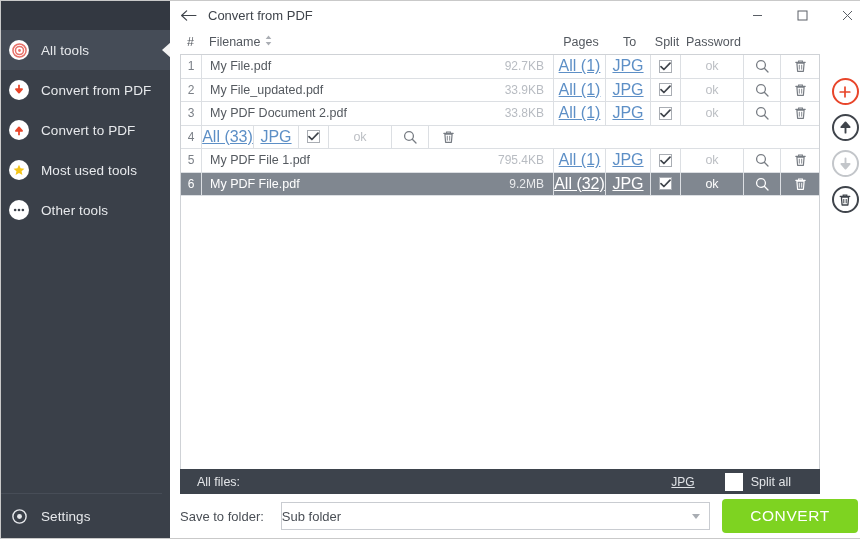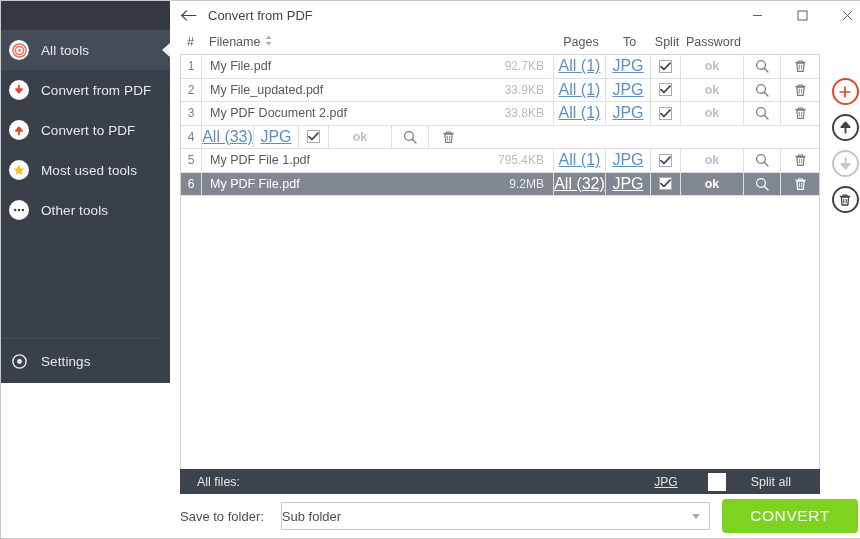--- a/index.html
+++ b/index.html
@@ -12,21 +12,21 @@
   #app{
     position:relative;width:860px;height:539px;
     background:#ffffff;
     border:1px solid #c9c9c9;
     box-sizing:border-box;
     display:flex;
   }
 
   
   .sidebar{
-    width:169px;height:382px;
+    width:169px;height:537px;
     background:#3a4049;
     flex:0 0 169px;
     position:relative;
     box-sizing:border-box;
   }
   .sidebar-top{
     height:29px;background:#333841;
   }
   .nav{padding-top:0;}
   .nav-item{
@@ -116,21 +116,21 @@
   .namesize{
     flex:1;display:flex;align-items:center;border-right:1px solid #dcdfe3;
     min-width:0;
   }
   .fname{flex:1;padding-left:8px;overflow:hidden;white-space:nowrap;text-overflow:ellipsis;}
   .fsize{padding-right:9px;color:#b8bcc2;font-size:12px;white-space:nowrap;}
   .row.selected .fsize{color:#e9ebed;}
   .c-pages{width:52px;justify-content:center;}
   .c-to{width:45px;justify-content:center;}
   .c-split{width:30px;justify-content:center;}
-  .c-pass{width:63px;justify-content:center;color:#bcbfc4;font-weight:bold;}
+  .c-pass{width:63px;justify-content:center;color:#bcbfc4;}
   .row.selected .c-pass{color:#ffffff;}
   .c-search{width:37px;justify-content:center;}
   .c-del{width:38px;justify-content:center;border-right:none;}
   .lnk{color:#5d8fc6;text-decoration:underline;font-size:16px;}
   .row.selected .lnk{color:#ffffff;}
   .chk{
     width:13px;height:13px;border:1px solid #a9adb3;background:#ffffff;
     display:flex;align-items:center;justify-content:center;box-sizing:border-box;
   }
   .chk svg{display:block;}
@@ -151,21 +151,21 @@
     display:flex;align-items:center;font-size:12.5px;
     flex:0 0 25px;box-sizing:border-box;
     padding-left:17px;
   }
   .af-right{margin-left:auto;display:flex;align-items:center;}
   .af-jpg{color:#dfe2e6;text-decoration:underline;font-size:12px;}
   .af-chk{
     width:18px;height:18px;background:#ffffff;border:1px solid #ffffff;
     margin-left:30px;box-sizing:border-box;
   }
-  .af-label{margin-left:25px;font-size:12.5px;margin-right:29px;}
+  .af-label{margin-left:8px;font-size:12.5px;margin-right:29px;}
 
   
   .side-actions{
     width:50px;padding-top:48px;display:flex;flex-direction:column;
     align-items:center;gap:9px;
   }
   .circ{
     width:27px;height:27px;border-radius:50%;
     display:flex;align-items:center;justify-content:center;
     box-sizing:border-box;cursor:default;

